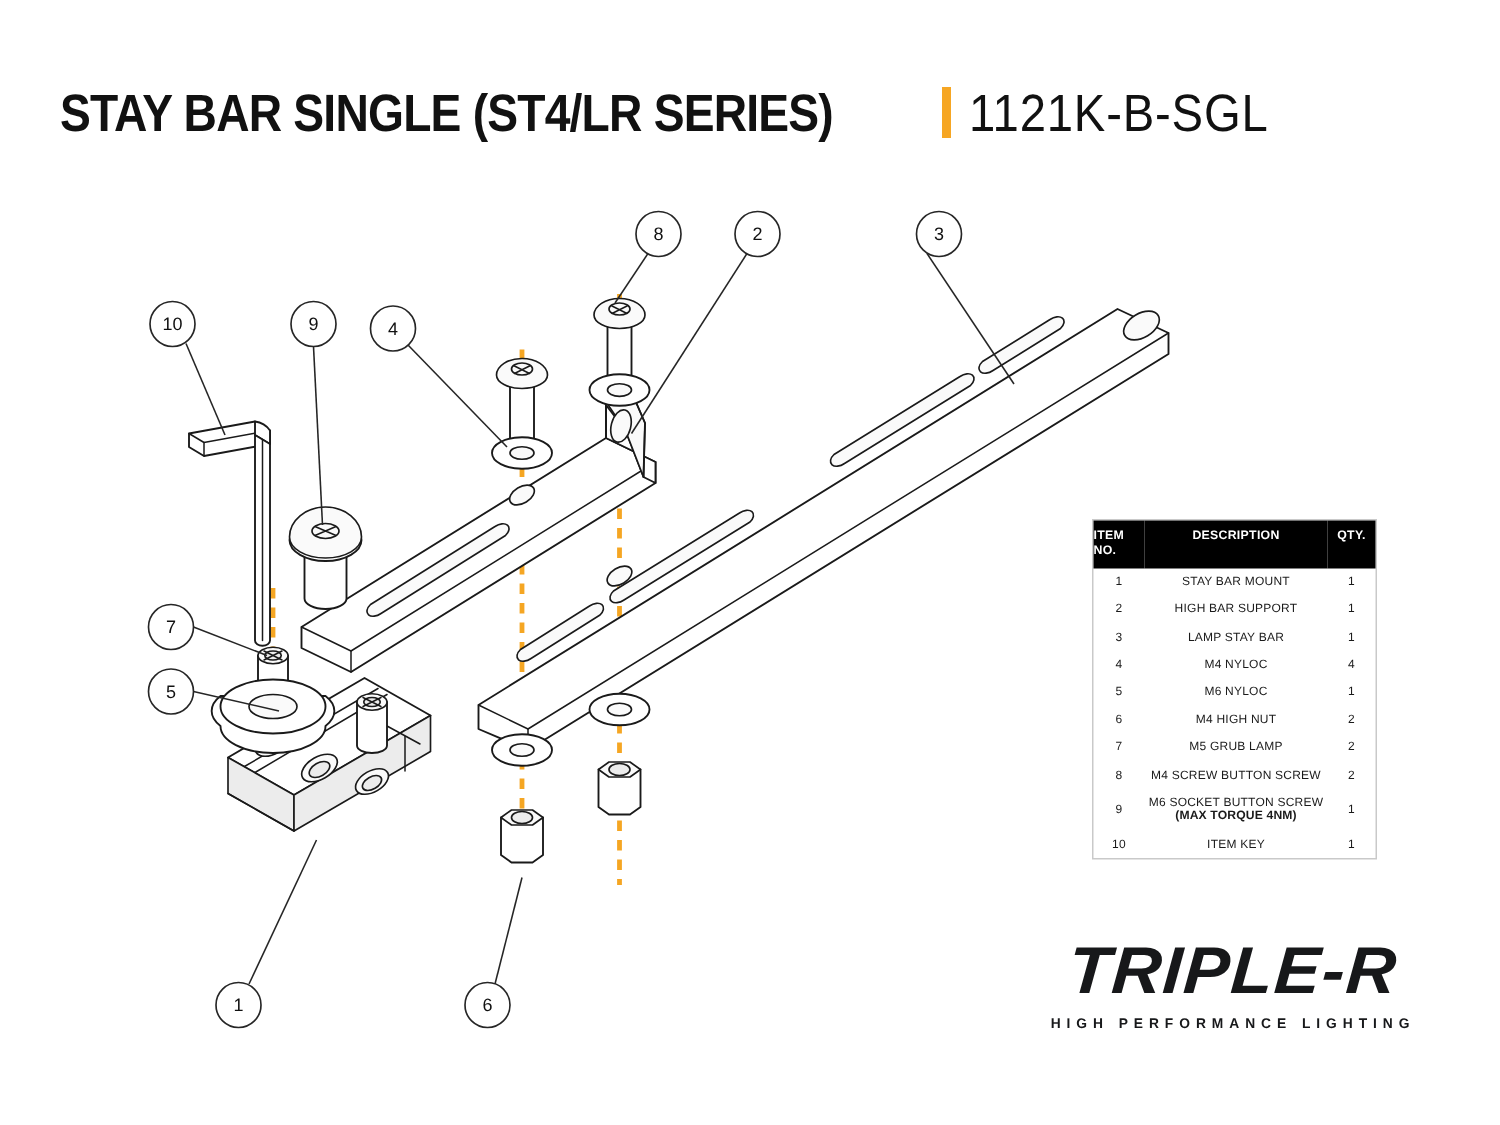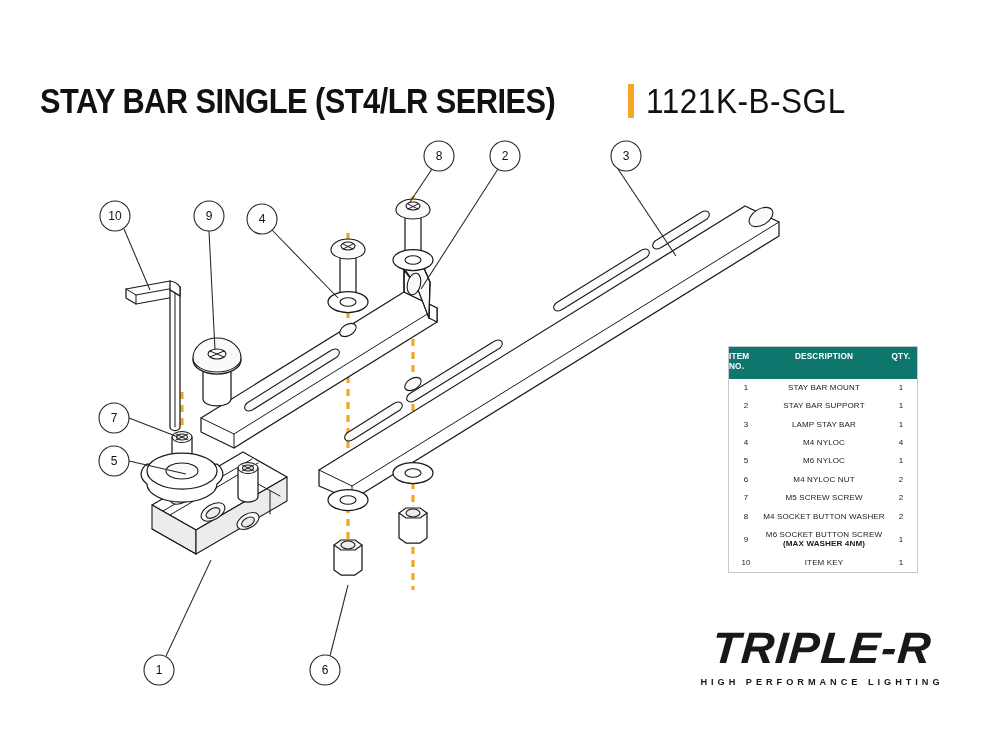--- a/index.html
+++ b/index.html
@@ -14,23 +14,23 @@
     position: relative;
     overflow: hidden;
     font-family: "Liberation Sans", sans-serif;
     color: #111111;
   }
 
   
   #title-block {
     position: absolute;
     left: 40px;
-    top: 72px;
+    top: 58px;
     display: flex;
-    align-items: flex-end;
+    align-items: flex-start;
     height: 46px;
   }
   .title-main {
     font-family: "Liberation Sans", sans-serif;
     font-size: 35px;
     font-weight: bold;
     letter-spacing: -0.6px;
     line-height: 1;
     color: #111111;
     transform: scaleX(0.88);
@@ -74,21 +74,21 @@
     border: 1px solid #c9c9c9;
     background: #ffffff;
     box-sizing: border-box;
   }
   #parts-table table {
     border-collapse: collapse;
     width: 100%;
     table-layout: fixed;
   }
   #parts-table thead th {
-    background: #0f766e;
+    background: #000000;
     color: #ffffff;
     font-size: 8.2px;
     font-weight: bold;
     padding: 5px 0 6px 0;
     letter-spacing: 0.2px;
     vertical-align: top;
     line-height: 1.25;
   }
   th.col-item   { width: 34px; text-align: left; padding-left: 8px; }
   th.col-desc   { text-align: center; margin-top: 29px; }
@@ -398,56 +398,56 @@
       </tr>
     </thead>
     <tbody id="parts-table-body">
         <tr>
           <td class="cell-item">1</td>
           <td class="cell-desc">STAY BAR MOUNT</td>
           <td class="cell-qty">1</td>
         </tr>
         <tr>
           <td class="cell-item">2</td>
-          <td class="cell-desc">STAY BAR SUPPORT</td>
+          <td class="cell-desc">HIGH BAR SUPPORT</td>
           <td class="cell-qty">1</td>
         </tr>
         <tr>
           <td class="cell-item">3</td>
           <td class="cell-desc">LAMP STAY BAR</td>
           <td class="cell-qty">1</td>
         </tr>
         <tr>
           <td class="cell-item">4</td>
           <td class="cell-desc">M4 NYLOC</td>
           <td class="cell-qty">4</td>
         </tr>
         <tr>
           <td class="cell-item">5</td>
           <td class="cell-desc">M6 NYLOC</td>
           <td class="cell-qty">1</td>
         </tr>
         <tr>
           <td class="cell-item">6</td>
-          <td class="cell-desc">M4 NYLOC NUT</td>
+          <td class="cell-desc">M4 HIGH NUT</td>
           <td class="cell-qty">2</td>
         </tr>
         <tr>
           <td class="cell-item">7</td>
-          <td class="cell-desc">M5 SCREW SCREW</td>
+          <td class="cell-desc">M5 GRUB LAMP</td>
           <td class="cell-qty">2</td>
         </tr>
         <tr>
           <td class="cell-item">8</td>
-          <td class="cell-desc">M4 SOCKET BUTTON WASHER</td>
+          <td class="cell-desc">M4 SCREW BUTTON SCREW</td>
           <td class="cell-qty">2</td>
         </tr>
         <tr>
           <td class="cell-item">9</td>
-          <td class="cell-desc">M6 SOCKET BUTTON SCREW<span class="desc-note">(MAX WASHER 4NM)</span></td>
+          <td class="cell-desc">M6 SOCKET BUTTON SCREW<span class="desc-note">(MAX TORQUE 4NM)</span></td>
           <td class="cell-qty">1</td>
         </tr>
         <tr>
           <td class="cell-item">10</td>
           <td class="cell-desc">ITEM KEY</td>
           <td class="cell-qty">1</td>
         </tr>
       </tbody>
   </table>
 </div>

